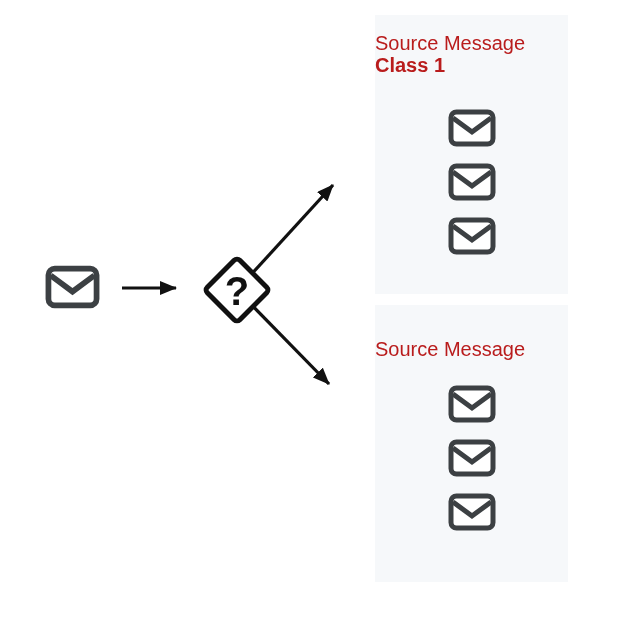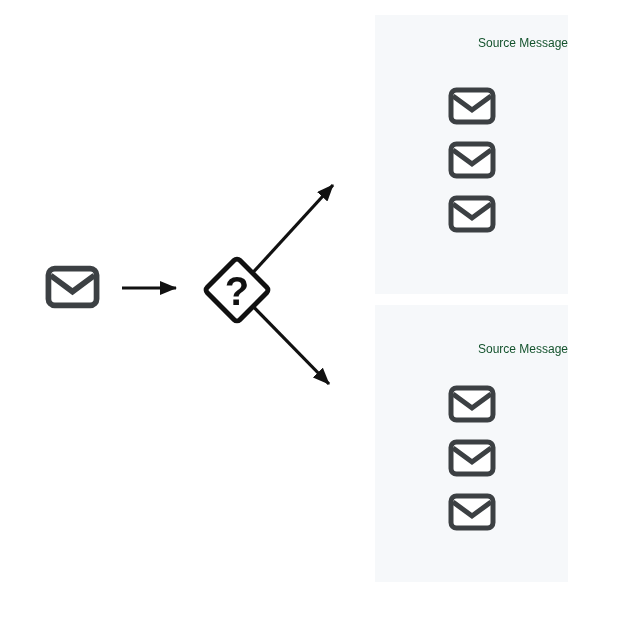--- a/index.html
+++ b/index.html
@@ -25,24 +25,24 @@
     left: 375px;
     width: 193px;
     background: #f6f8fa;
     display: flex;
     flex-direction: column;
     align-items: center;
   }
   #class-box-1 { top: 15px;  height: 279px; }
   #class-box-n { top: 305px; height: 277px; }
   .box-title {
-    text-align: right;
-    font-size: 12px;
+    text-align: left;
+    font-size: 20px;
     line-height: 22px;
-    color: #14532d;
+    color: #b91c1c;
     width: 100%;
   }
   #class-box-1 .box-title { margin-top: 17px; }
   #class-box-n .box-title { margin-top: 33px; }
   .title-line-2 { font-weight: bold; }
   .env-stack {
     display: flex;
     flex-direction: column;
     align-items: center;
     gap: 14px;
@@ -75,20 +75,21 @@
 
     <g>
       <rect x="214" y="267" width="46" height="46" rx="4" transform="rotate(45 237 290)" fill="#ffffff" stroke="#111111" stroke-width="5"></rect>
       <text x="237" y="305" text-anchor="middle" font-family="Liberation Sans, sans-serif" font-size="40" font-weight="bold" fill="#111111">?</text>
     </g>
   </svg>
 
   <div class="class-box" id="class-box-1">
     <div class="box-title">
       <div class="title-line-1">Source Message</div>
+      <div class="title-line-2">Class 1</div>
     </div>
     <div class="env-stack">
       <svg class="env" width="48" height="40" viewBox="0 0 48 40">
           <use href="#env-icon"></use>
         </svg>
       <svg class="env" width="48" height="40" viewBox="0 0 48 40">
           <use href="#env-icon"></use>
         </svg>
       <svg class="env" width="48" height="40" viewBox="0 0 48 40">
           <use href="#env-icon"></use>

